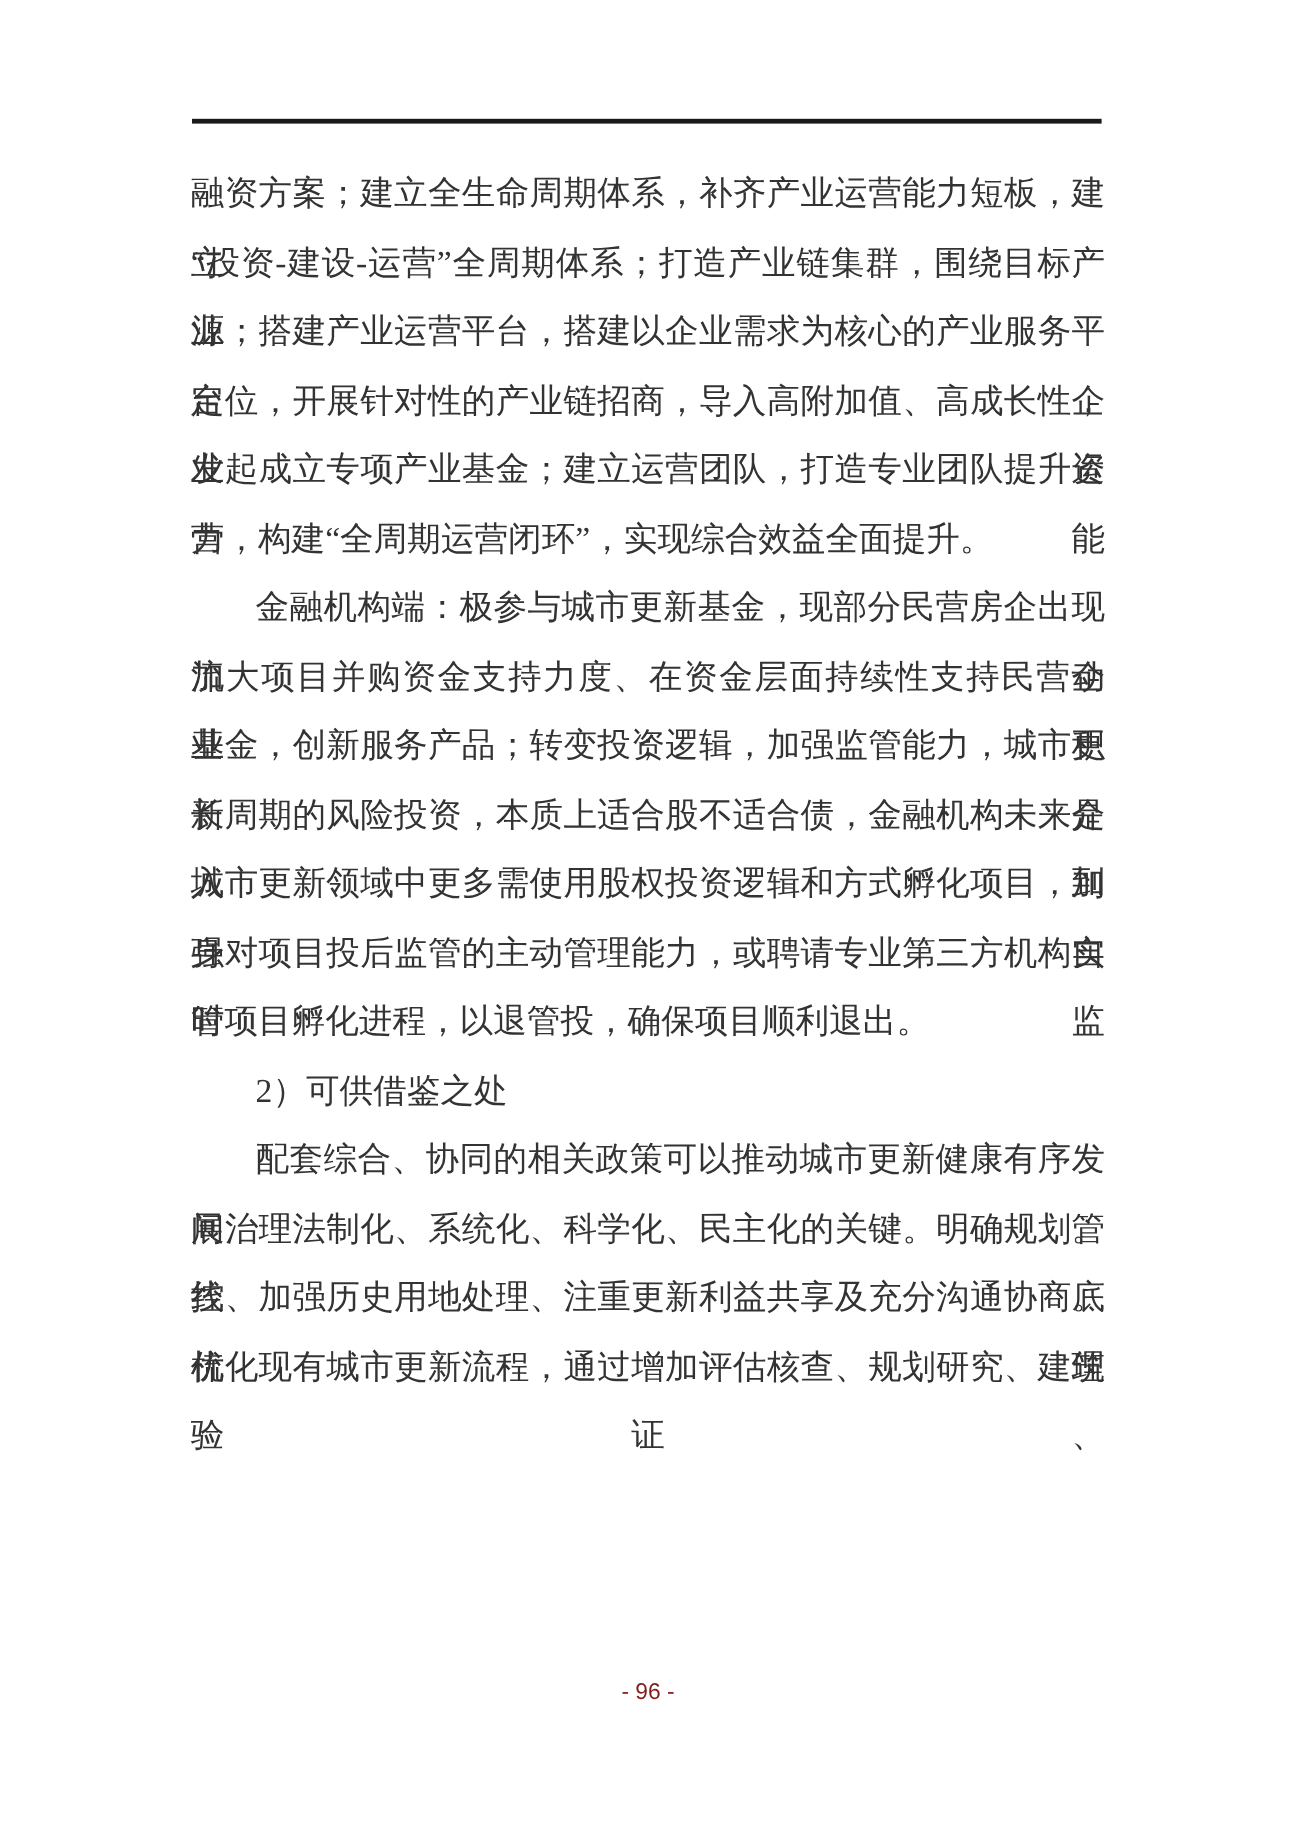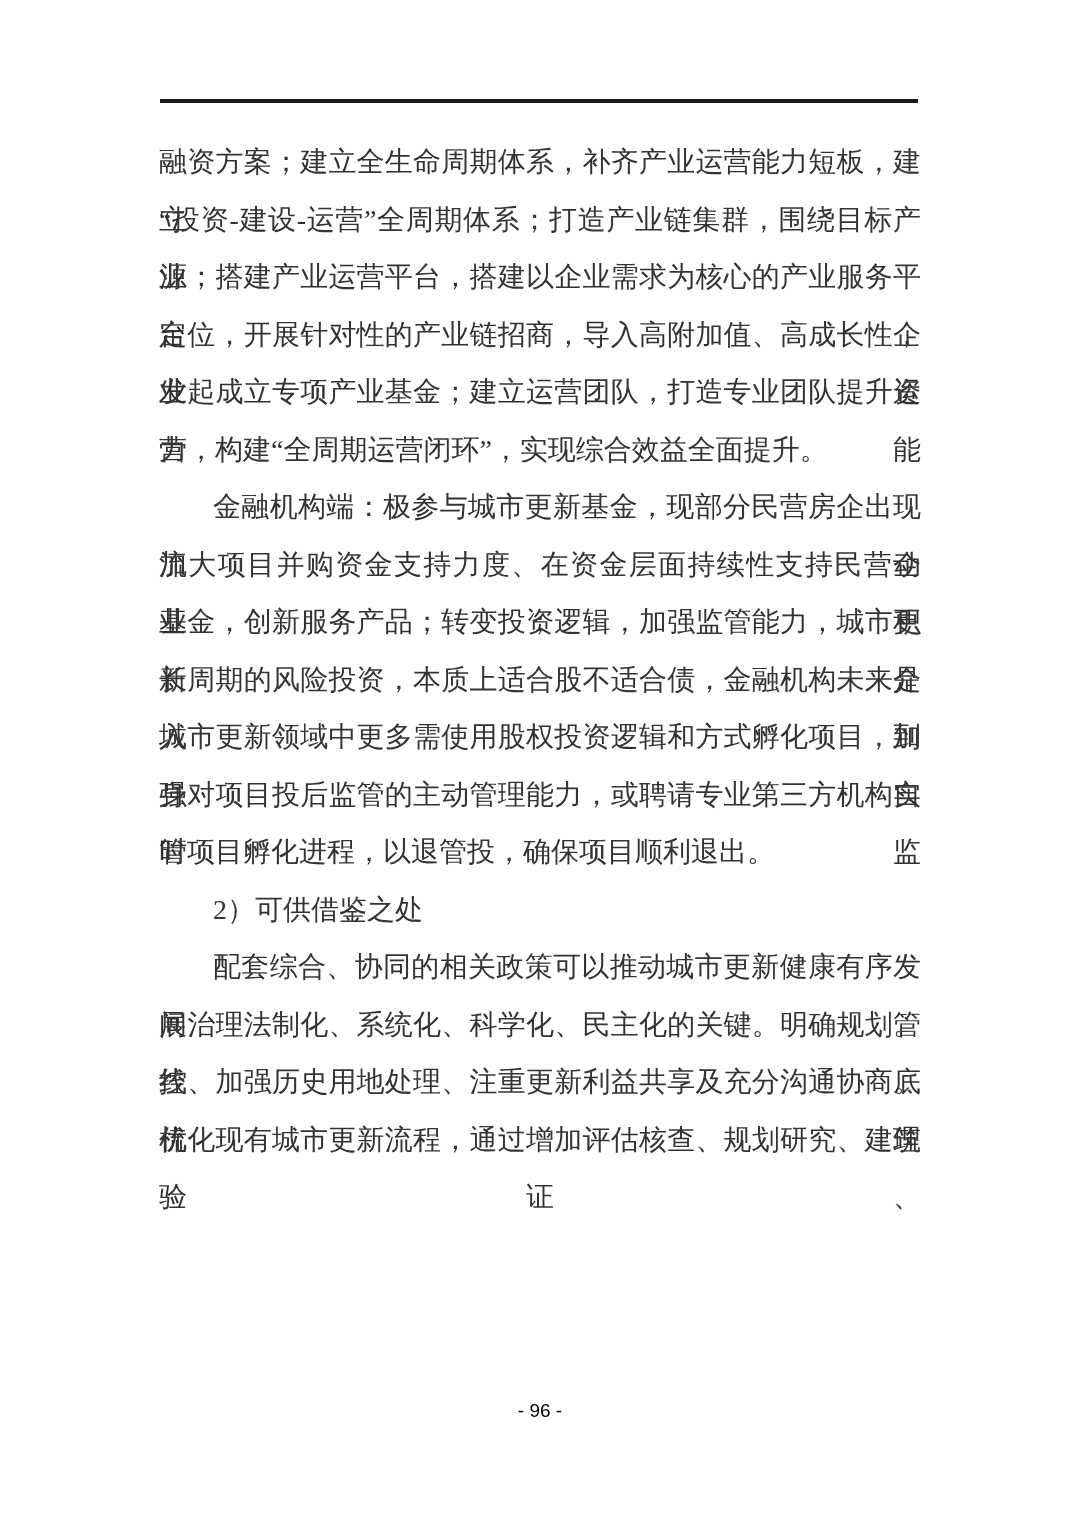--- a/index.html
+++ b/index.html
@@ -49,21 +49,21 @@
   }
   .page-number {
     position: absolute;
     left: 0;
     top: 1396px;
     width: 1080px;
     height: 30px;
     line-height: 30px;
     text-align: center;
     font-size: 19px;
-    color: #000000;
+    color: #7f1d1d;
     font-family: "Liberation Sans", "DejaVu Sans", sans-serif;
   }
 </style>
 </head>
 <body>
 
 <div class="page" style="background: rgb(255, 255, 255); color: rgb(51, 51, 51);">
   <div class="header-rule" style="background: rgb(26, 26, 26);"></div>
   <div class="body-text">
       <div class="line justify">融资方案；建立全生命周期体系，补齐产业运营能力短板，建立</div>

